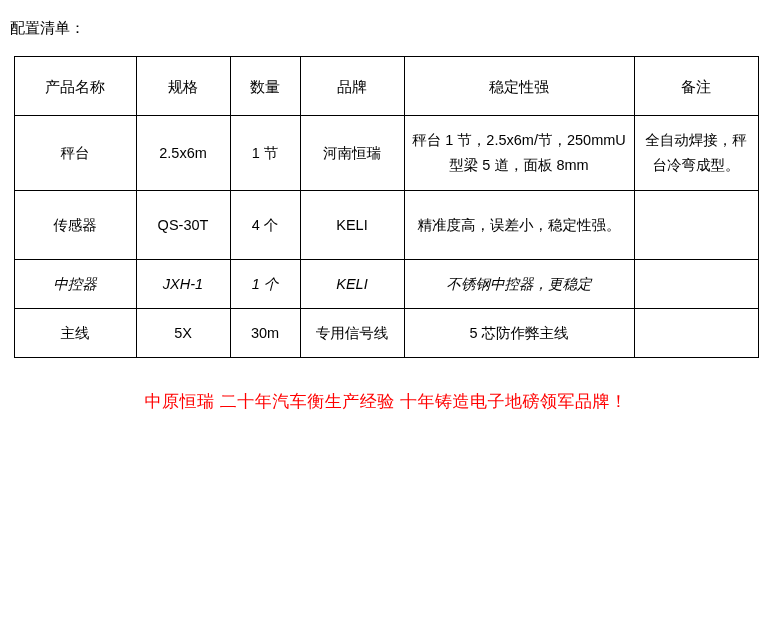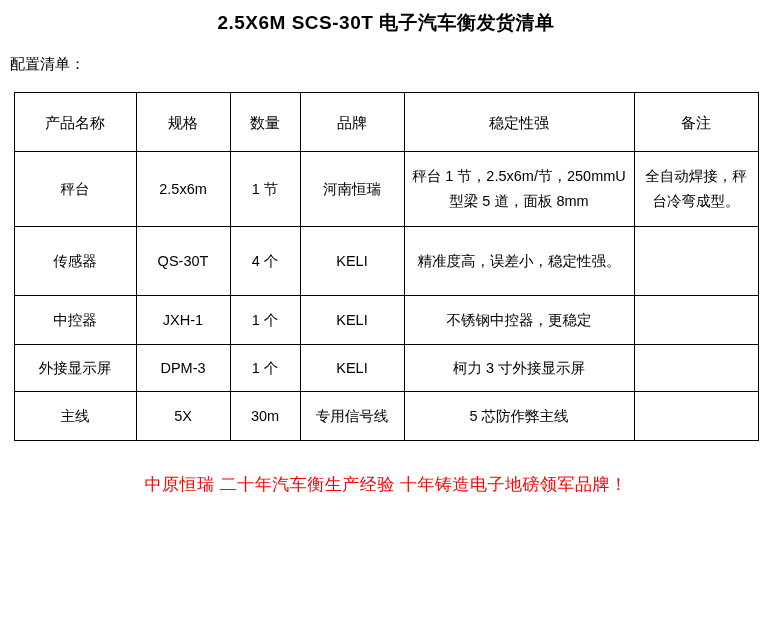--- a/index.html
+++ b/index.html
@@ -76,30 +76,29 @@
     color: #ff0000;
     font-weight: normal;
     font-size: 17px;
     margin-top: 32px;
     line-height: 24px;
     letter-spacing: 0.5px;
   }
   .row-h1 td { height: 62px; }
   .row-h2 td { height: 56px; }
   .row-h3 td { height: 62px; }
-  .row-h4 td { height: 36px; }
+  .row-h4 td { height: 36px; font-style: italic; }
   .row-h5 td { height: 34px; }
   .row-h6 td { height: 36px; }
 </style>
 </head>
 <body>
 
 <div class="page">
 
-  <div class="doc-title">2.5X6M  SCS-30T 电子汽车衡发货清单</div>
 
   <div class="subtitle">配置清单：</div>
 
   <table class="spec">
     <colgroup>
       <col style="width:122px">
       <col style="width:94px">
       <col style="width:70px">
       <col style="width:104px">
       <col style="width:230px">
@@ -133,28 +132,20 @@
         <td class="note-cell"></td>
       </tr>
       <tr class="row-h4">
         <td class="name-cell">中控器</td>
         <td>JXH-1</td>
         <td>1 个</td>
         <td>KELI</td>
         <td class="tech-cell">不锈钢中控器，更稳定</td>
         <td class="note-cell"></td>
       </tr>
-      <tr class="row-h5">
-        <td class="name-cell">外接显示屏</td>
-        <td>DPM-3</td>
-        <td>1 个</td>
-        <td>KELI</td>
-        <td class="tech-cell">柯力 3 寸外接显示屏</td>
-        <td class="note-cell"></td>
-      </tr>
       <tr class="row-h6">
         <td class="name-cell">主线</td>
         <td>5X</td>
         <td>30m</td>
         <td>专用信号线</td>
         <td class="tech-cell">5 芯防作弊主线</td>
         <td class="note-cell"></td>
       </tr>
     </tbody>
   </table>

